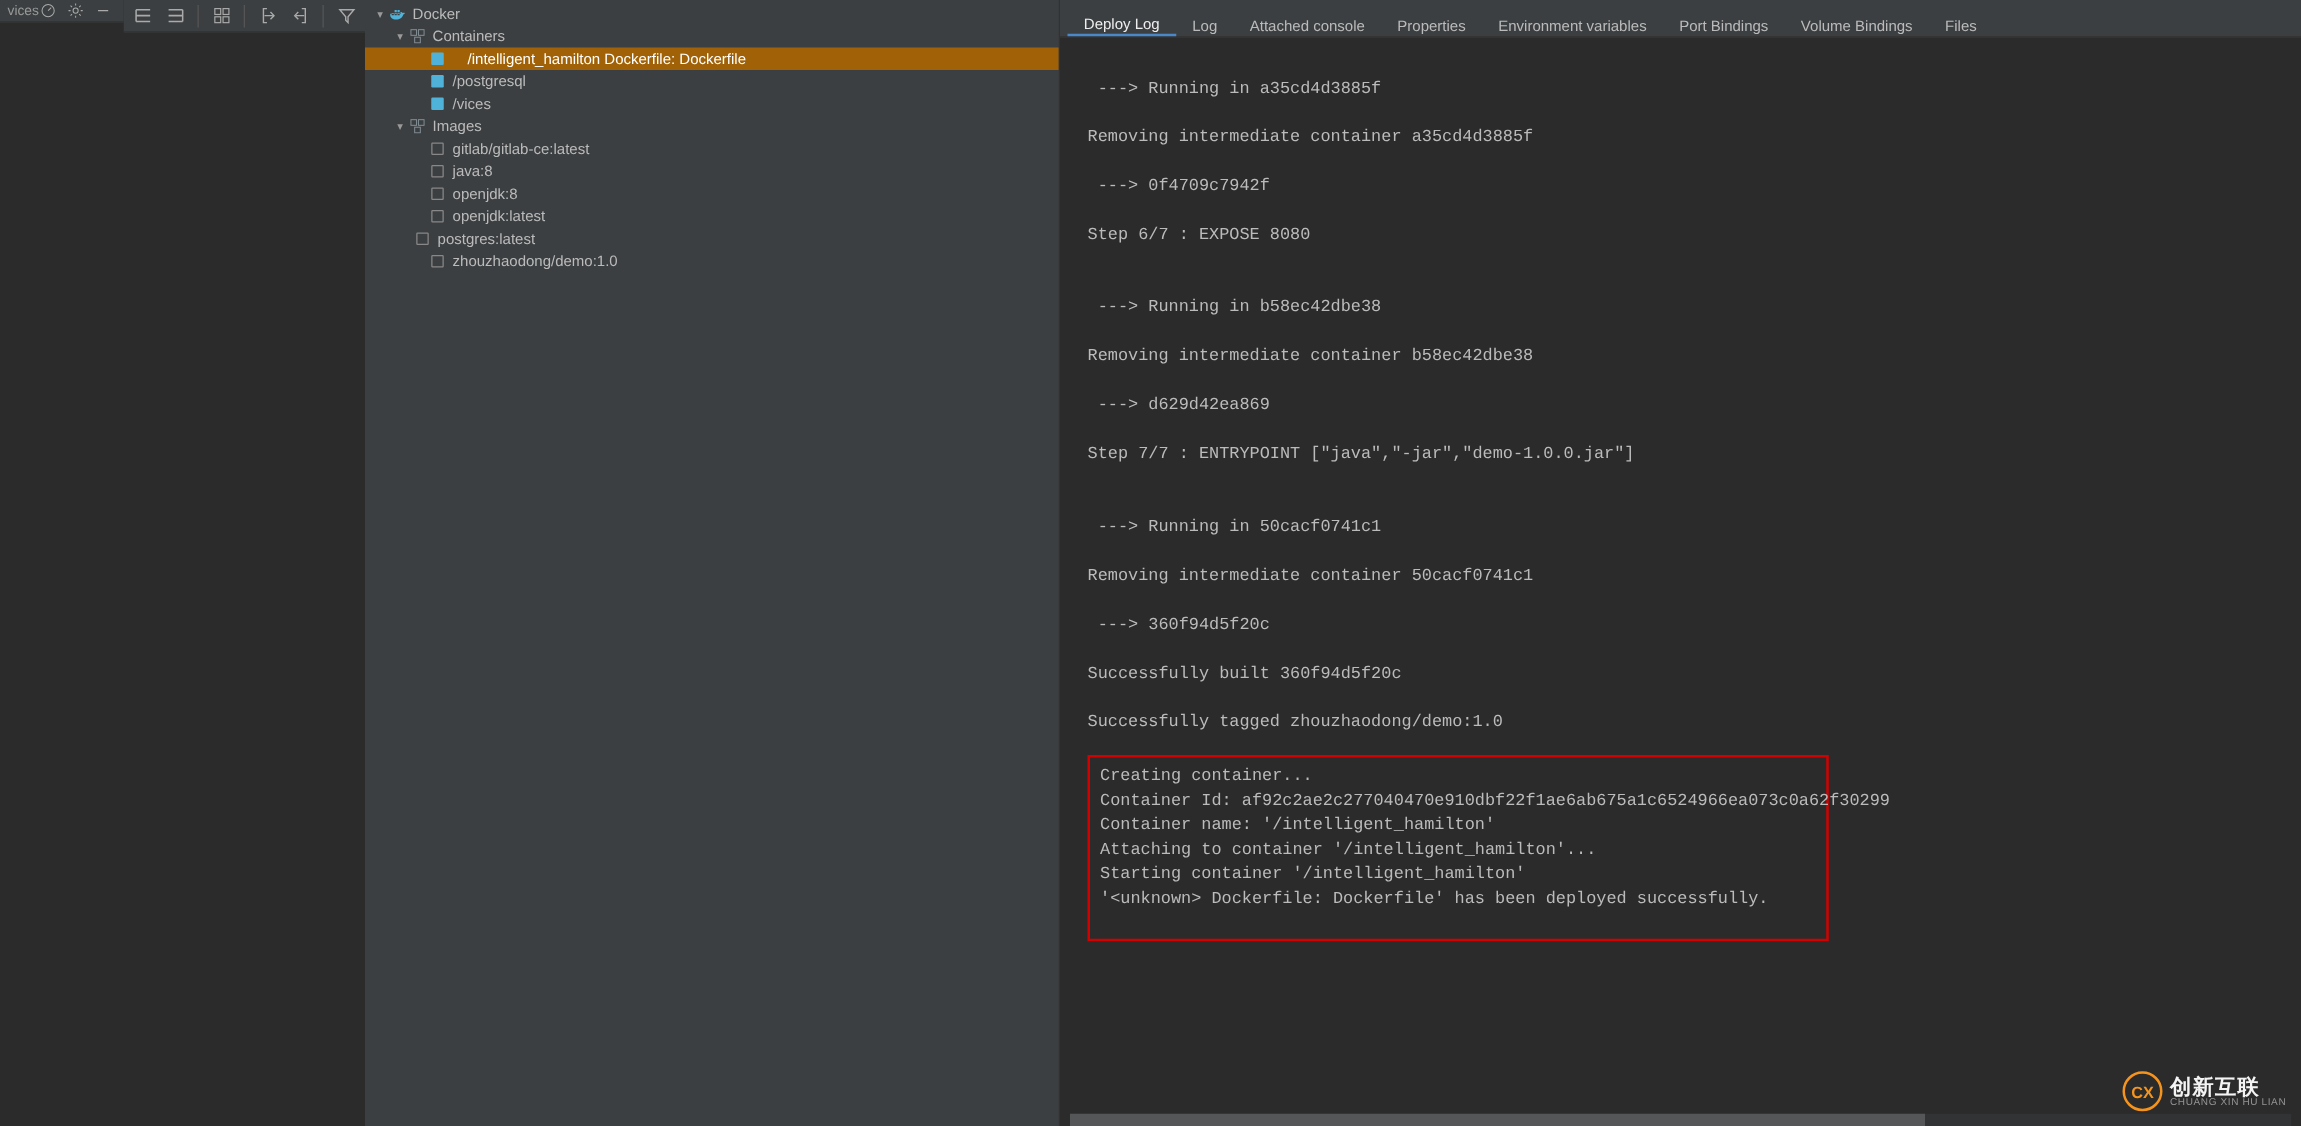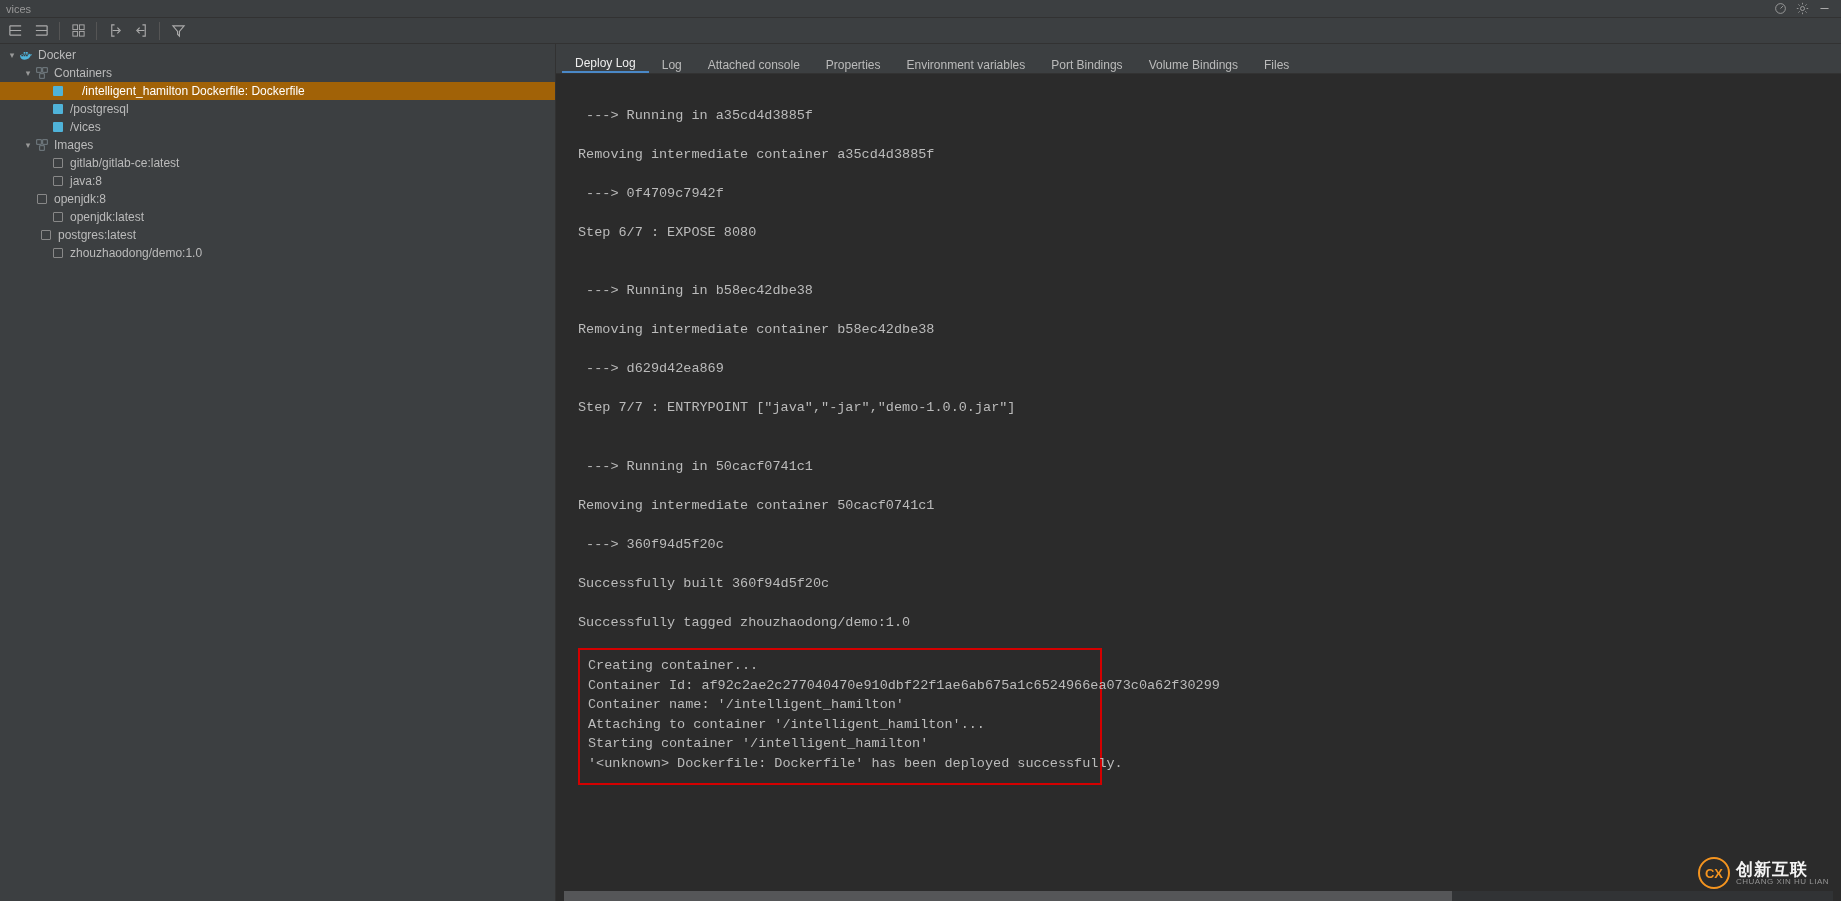--- a/index.html
+++ b/index.html
@@ -11,21 +11,20 @@
       font-family: "Segoe UI", Arial, sans-serif;
       font-size: 12px;
       background: #2b2b2b;
       color: #bbbbbb;
       width: 1841px;
       height: 901px;
       overflow: hidden;
     }
     .window {
       display: flex;
-      flex-direction: column;
       width: 100%;
       height: 100%;
     }
     .title-bar {
       height: 18px;
       background: #3c3f41;
       color: #999;
       font-size: 11px;
       padding-left: 6px;
       display: flex;
@@ -174,23 +173,23 @@
       line-height: 19.5px;
       color: #bbbbbb;
       white-space: pre;
     }
     .log-container {
       position: relative;
       margin-left: 12px;
     }
     .hbox {
       border: 2px solid #d40000;
-      padding: 6px 8px 10px 8px;
+      padding: 6px 8px 22px 8px;
       margin-top: 16px;
-      width: 524px;
+      width: 593px;
     }
     .watermark {
       position: absolute;
       right: 12px;
       bottom: 12px;
       display: flex;
       align-items: center;
       gap: 6px;
       opacity: 0.95;
     }
@@ -362,21 +361,21 @@
               <span class="icon-box-gray"></span>
             </span>
           <span class="tree-text">gitlab/gitlab-ce:latest</span>
         </div>
         <div class="tree-item" style="padding-left:50px">
           <span class="tree-icon">
               <span class="icon-box-gray"></span>
             </span>
           <span class="tree-text">java:8</span>
         </div>
-        <div class="tree-item" style="padding-left:34px">
+        <div class="tree-item" style="padding-left:50px">
           <span class="tree-icon">
               <span class="icon-box-gray"></span>
             </span>
           <span class="tree-text">openjdk:8</span>
         </div>
         <div class="tree-item" style="padding-left:50px">
           <span class="tree-icon">
               <span class="icon-box-gray"></span>
             </span>
           <span class="tree-text">openjdk:latest</span>

